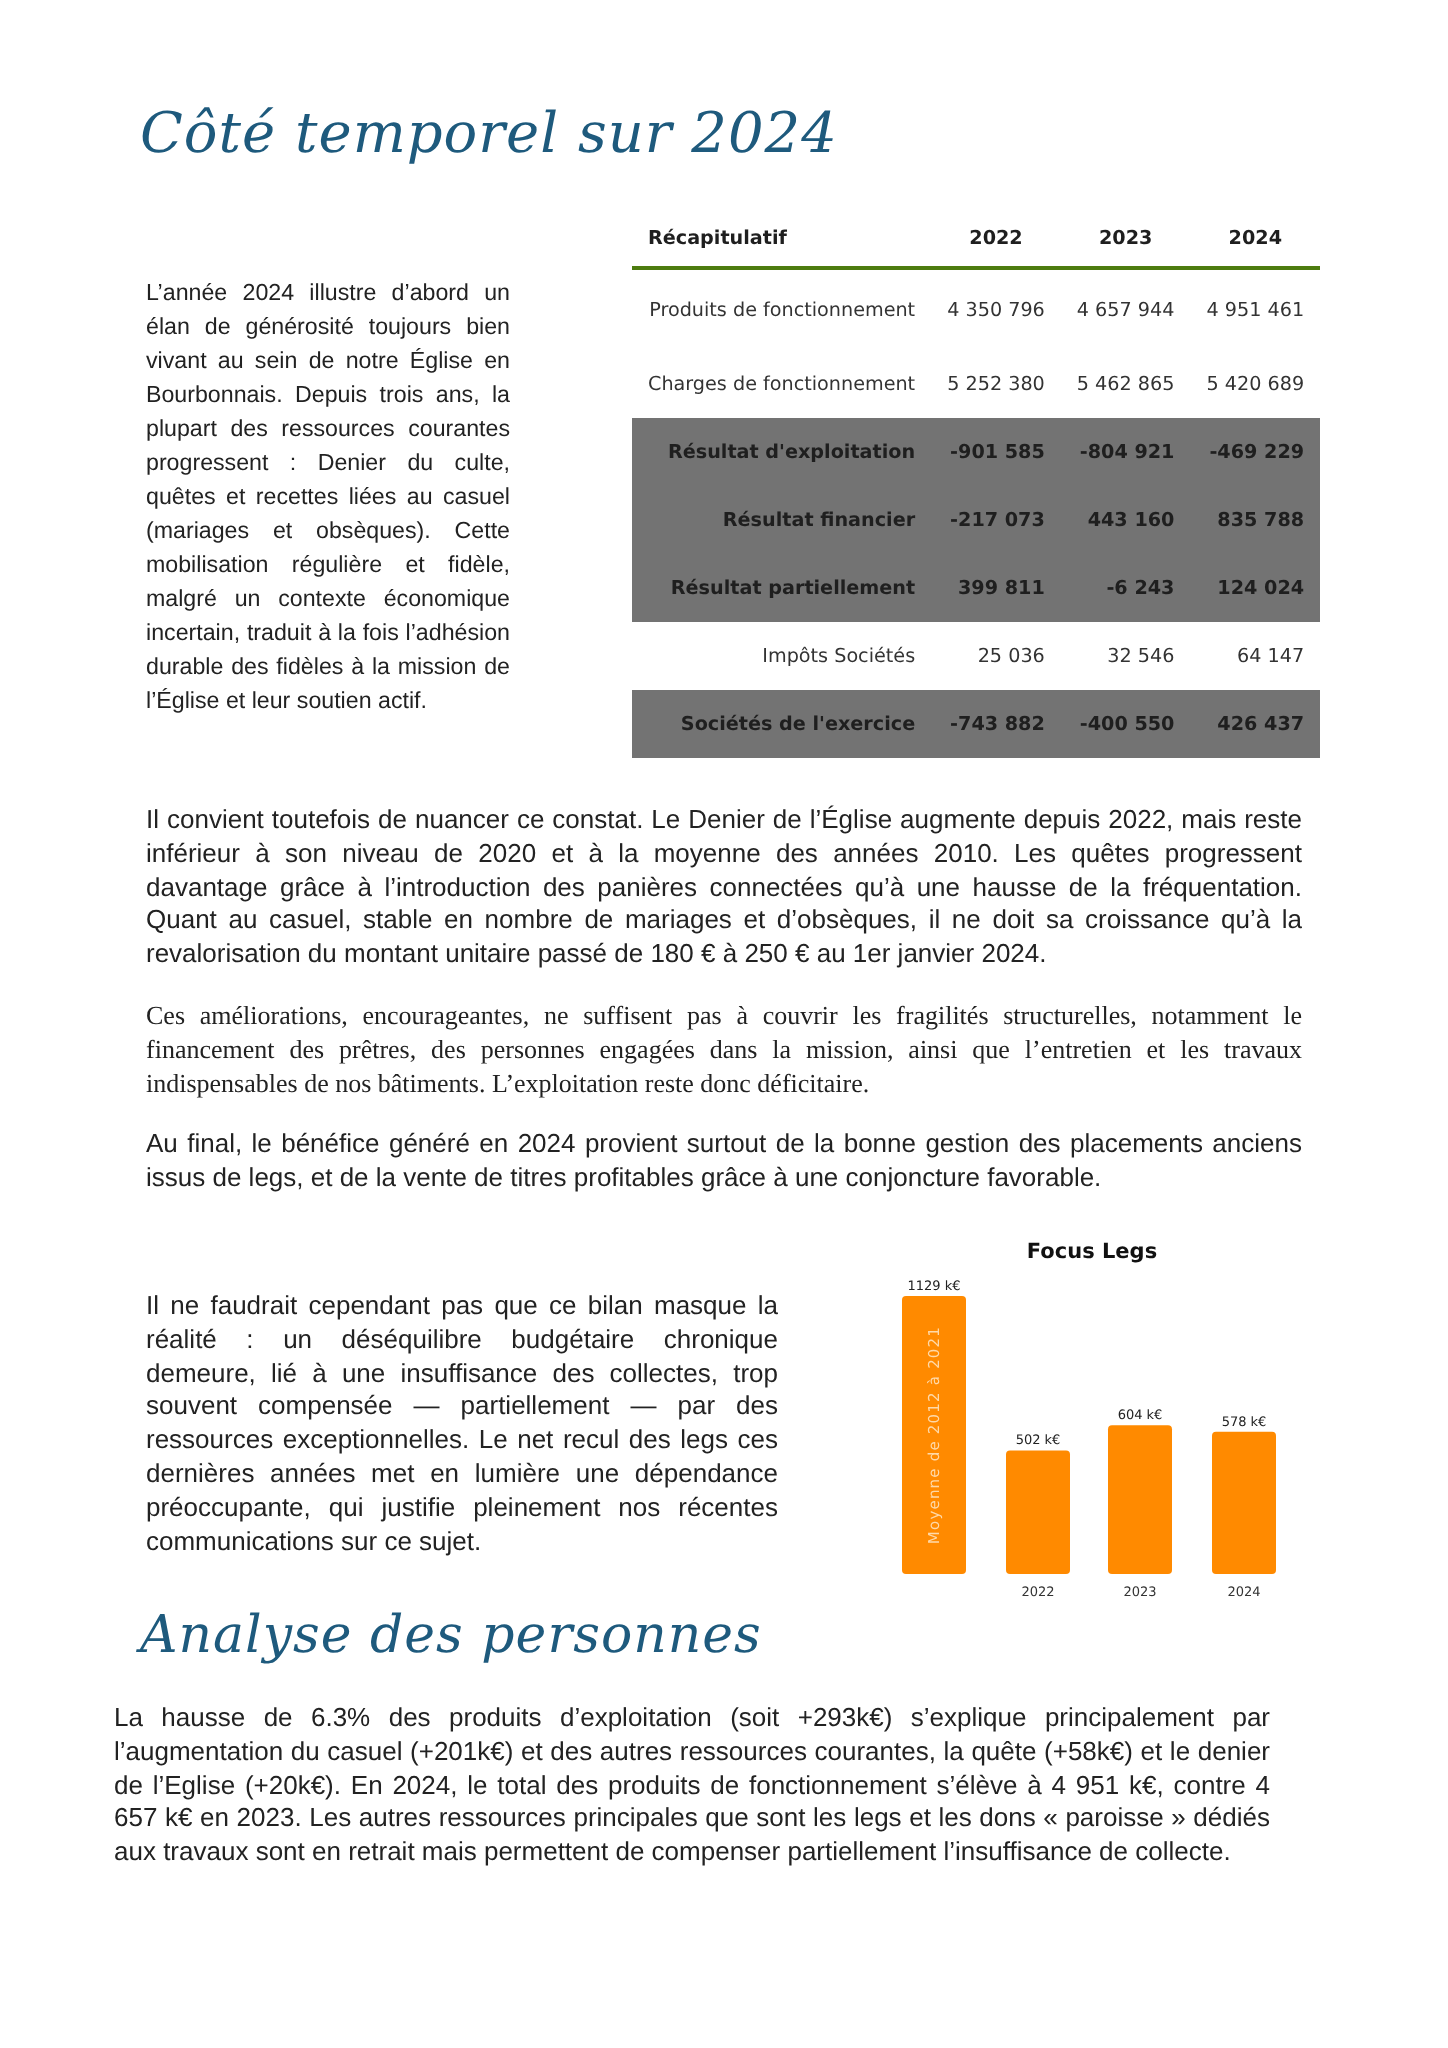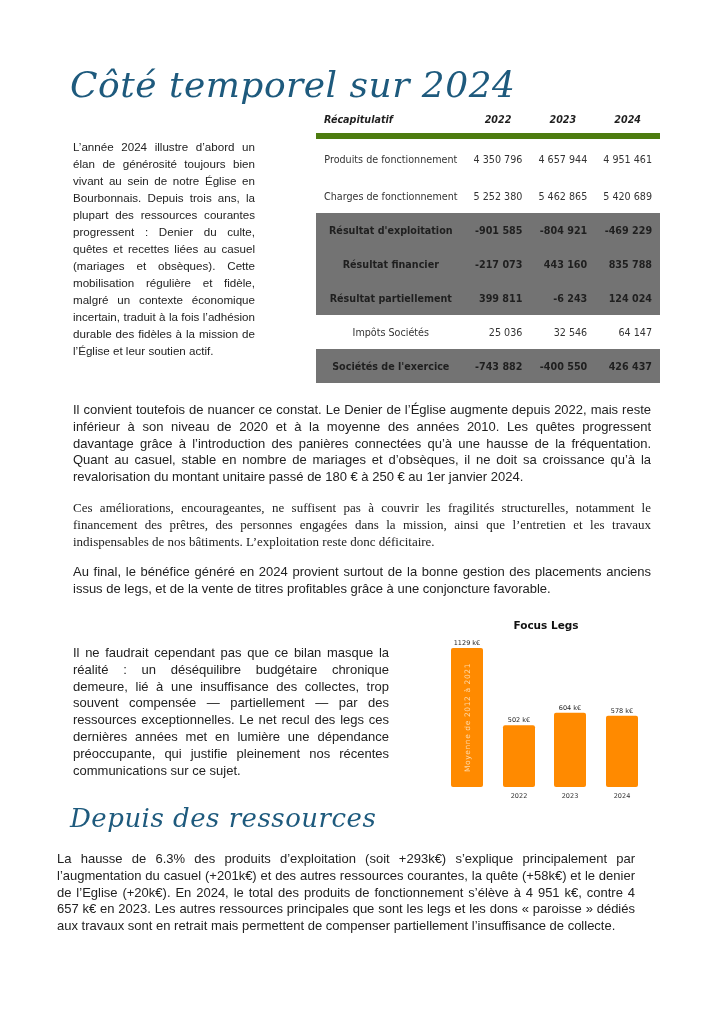--- a/index.html
+++ b/index.html
@@ -1,40 +1,40 @@
 <!DOCTYPE html>
 <html><head>
 <meta charset="utf-8">
 <style>
   html, body { margin: 0; padding: 0; background: #ffffff; }
   body { width: 724px; height: 1024px; position: relative; overflow: hidden;
          font-family: "Liberation Sans", "DejaVu Sans", sans-serif; color: #1f1f1f; }
   .script-title { position: absolute; font-family: "DejaVu Serif", serif; font-style: italic;
          color: #1e5a7d; font-weight: normal; letter-spacing: 0.5px; margin: 0; }
-  #title-1 { left: 70px; top: 50px; font-size: 36px; margin-top: 14px; }
+  #title-1 { left: 70px; top: 50px; font-size: 28px; }
   #title-2 { left: 70px; top: 803px; font-size: 26px; }
 
   .para { position: absolute; margin: 0; font-size: 13px; line-height: 16.8px;
           text-align: justify; color: #222; }
   #intro { left: 73px; top: 138px; width: 182px; font-size: 11.6px; line-height: 17px; }
   #p2 { left: 73px; top: 402px; width: 578px; }
   #p3 { left: 73px; top: 500px; width: 578px; font-family: Liberation Serif, serif; }
   #p4 { left: 73px; top: 564px; width: 578px; }
   #p5 { left: 73px; top: 645px; width: 316px; }
   #p6 { left: 57px; top: 851px; width: 578px; }
 
   
   #summary-table { position: absolute; left: 316px; top: 105px; width: 336px;
                    border-collapse: separate; border-spacing: 0; font-size: 9.6px;
                    font-family: "DejaVu Sans", sans-serif; }
   #summary-table th { font-weight: bold; height: 28px; padding: 0 8px;
-                      border-bottom: 6px solid #4d7c0f; text-align: center; font-style: italic; }
+                      border-bottom: 2px solid #4d7c0f; text-align: center; }
   #summary-table th.first { text-align: left; }
   #summary-table td { padding: 0 8px; height: 34px; text-align: right; white-space: nowrap; }
-  #summary-table td.label { text-align: center; }
+  #summary-table td.label { text-align: right; }
   #summary-table tr.hl td { background: #737373; font-weight: bold; }
   #summary-table tr.plain td { color: #333; }
   #summary-table tr.row-prod td { height: 40px; }
 
   
   #chart { position: absolute; left: 440px; top: 612px; width: 220px; height: 190px; }
   #chart svg { width: 220px; height: 190px; display: block; }
 </style>
 </head>
 <body>
@@ -116,15 +116,15 @@
         <rect x="114" y="100.63684676705049" width="32" height="74.36315323294951" rx="2" fill="#ff8a00"></rect>
         <text x="130" y="97.63684676705049" text-anchor="middle" font-size="6.5" font-family="DejaVu Sans, sans-serif" fill="#222">604 k€</text>
         <text x="130" y="186" text-anchor="middle" font-size="6.5" font-family="DejaVu Sans, sans-serif" fill="#333">2023</text>
         <rect x="166" y="103.83790965456156" width="32" height="71.16209034543844" rx="2" fill="#ff8a00"></rect>
         <text x="182" y="100.83790965456156" text-anchor="middle" font-size="6.5" font-family="DejaVu Sans, sans-serif" fill="#222">578 k€</text>
         <text x="182" y="186" text-anchor="middle" font-size="6.5" font-family="DejaVu Sans, sans-serif" fill="#333">2024</text>
       </g>
   </svg>
 </div>
 
-<h2 id="title-2" class="script-title">Depuis des ressources</h2>
+<h2 id="title-2" class="script-title">Analyse des personnes</h2>
 
 <p id="p6" class="para">La hausse de 6.3% des produits d’exploitation (soit +293k€) s’explique principalement par l’augmentation du casuel (+201k€) et des autres ressources courantes, la quête (+58k€) et le denier de l’Eglise (+20k€). En 2024, le total des produits de fonctionnement s’élève à 4 951 k€, contre 4 657 k€ en 2023. Les autres ressources principales que sont les legs et les dons « paroisse » dédiés aux travaux sont en retrait mais permettent de compenser partiellement l’insuffisance de collecte.</p>
 
 </body></html>

